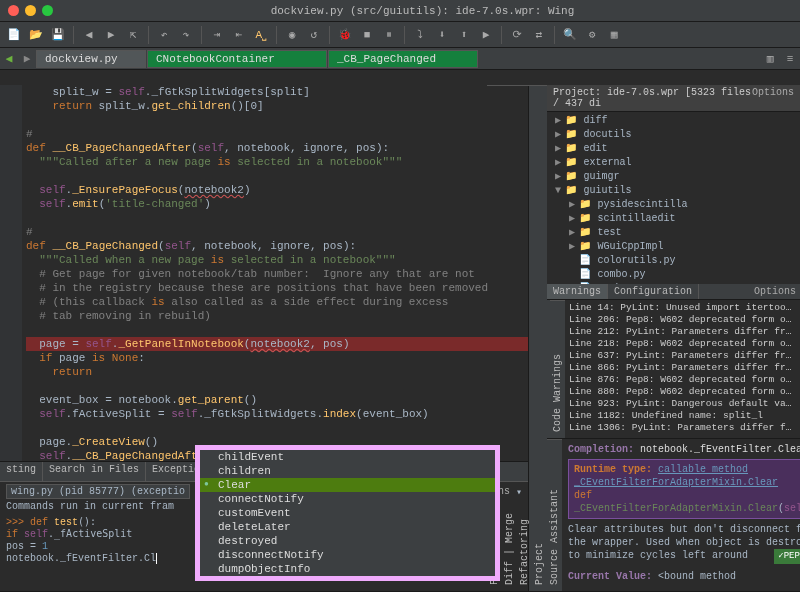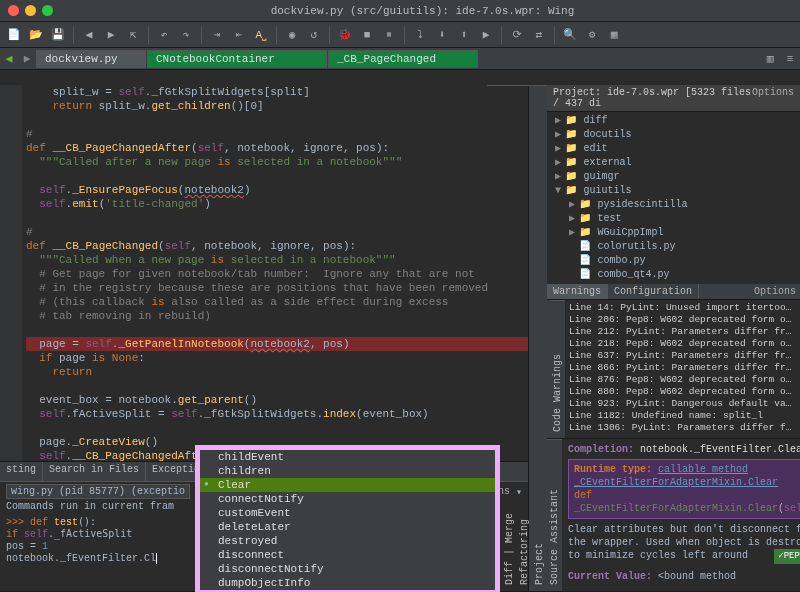--- a/index.html
+++ b/index.html
@@ -158,20 +158,21 @@
         <span class="options">Options</span>
       </div>
       <div class="tree" id="tree" style="height:172px;overflow:hidden">
           <div class="tree-item" style="padding-left:4px"><span class="arr">▶</span>📁 diff</div>
           <div class="tree-item" style="padding-left:4px"><span class="arr">▶</span>📁 docutils</div>
           <div class="tree-item" style="padding-left:4px"><span class="arr">▶</span>📁 edit</div>
           <div class="tree-item" style="padding-left:4px"><span class="arr">▶</span>📁 external</div>
           <div class="tree-item" style="padding-left:4px"><span class="arr">▶</span>📁 guimgr</div>
           <div class="tree-item" style="padding-left:4px"><span class="arr">▼</span>📁 guiutils</div>
           <div class="tree-item" style="padding-left:18px"><span class="arr">▶</span>📁 pysidescintilla</div>
+          <div class="tree-item" style="padding-left:18px"><span class="arr">▶</span>📁 scintillaedit</div>
           <div class="tree-item" style="padding-left:18px"><span class="arr">▶</span>📁 test</div>
           <div class="tree-item" style="padding-left:18px"><span class="arr">▶</span>📁 WGuiCppImpl</div>
           <div class="tree-item" style="padding-left:18px"><span class="arr">&nbsp;</span>📄 colorutils.py</div>
           <div class="tree-item" style="padding-left:18px"><span class="arr">&nbsp;</span>📄 combo.py</div>
           <div class="tree-item" style="padding-left:18px"><span class="arr">&nbsp;</span>📄 combo_qt4.py</div>
         </div>
 
       <div class="htabs">
         <div class="htab active">Warnings</div>
         <div class="htab">Configuration</div>
@@ -218,21 +219,20 @@
 </div>
 
 <div class="autocomplete" id="autocomplete">
     <div class="ac-item">childEvent</div>
     <div class="ac-item">children</div>
     <div class="ac-item sel">Clear</div>
     <div class="ac-item">connectNotify</div>
     <div class="ac-item">customEvent</div>
     <div class="ac-item">deleteLater</div>
     <div class="ac-item">destroyed</div>
-    <div class="ac-item">disconnect</div>
     <div class="ac-item">disconnectNotify</div>
     <div class="ac-item">dumpObjectInfo</div>
   </div>
 
 <div class="statusbar">
   <div class="sb-dot"></div>
   <span>Line 2140 Col 0 – [Edit]</span>
 </div>
 
 </body></html>

